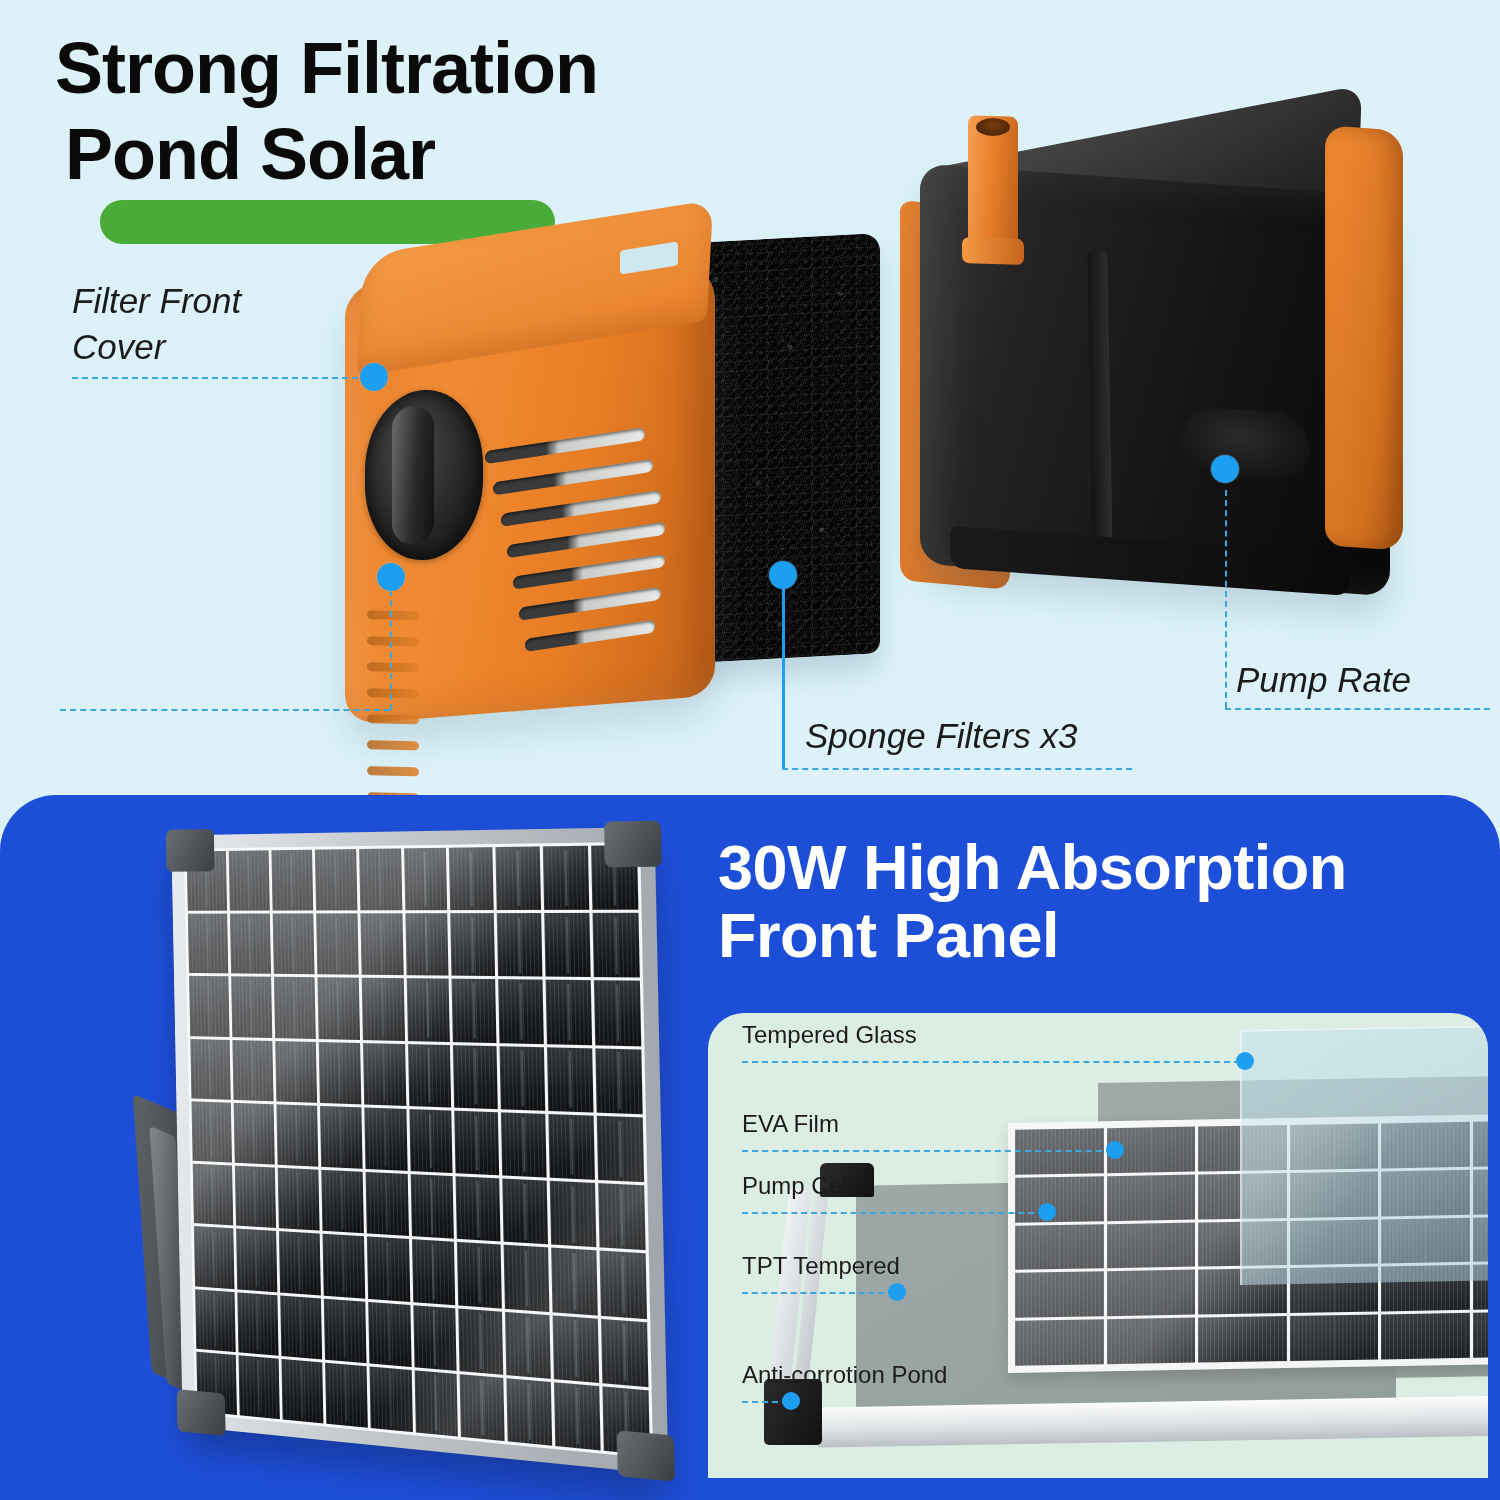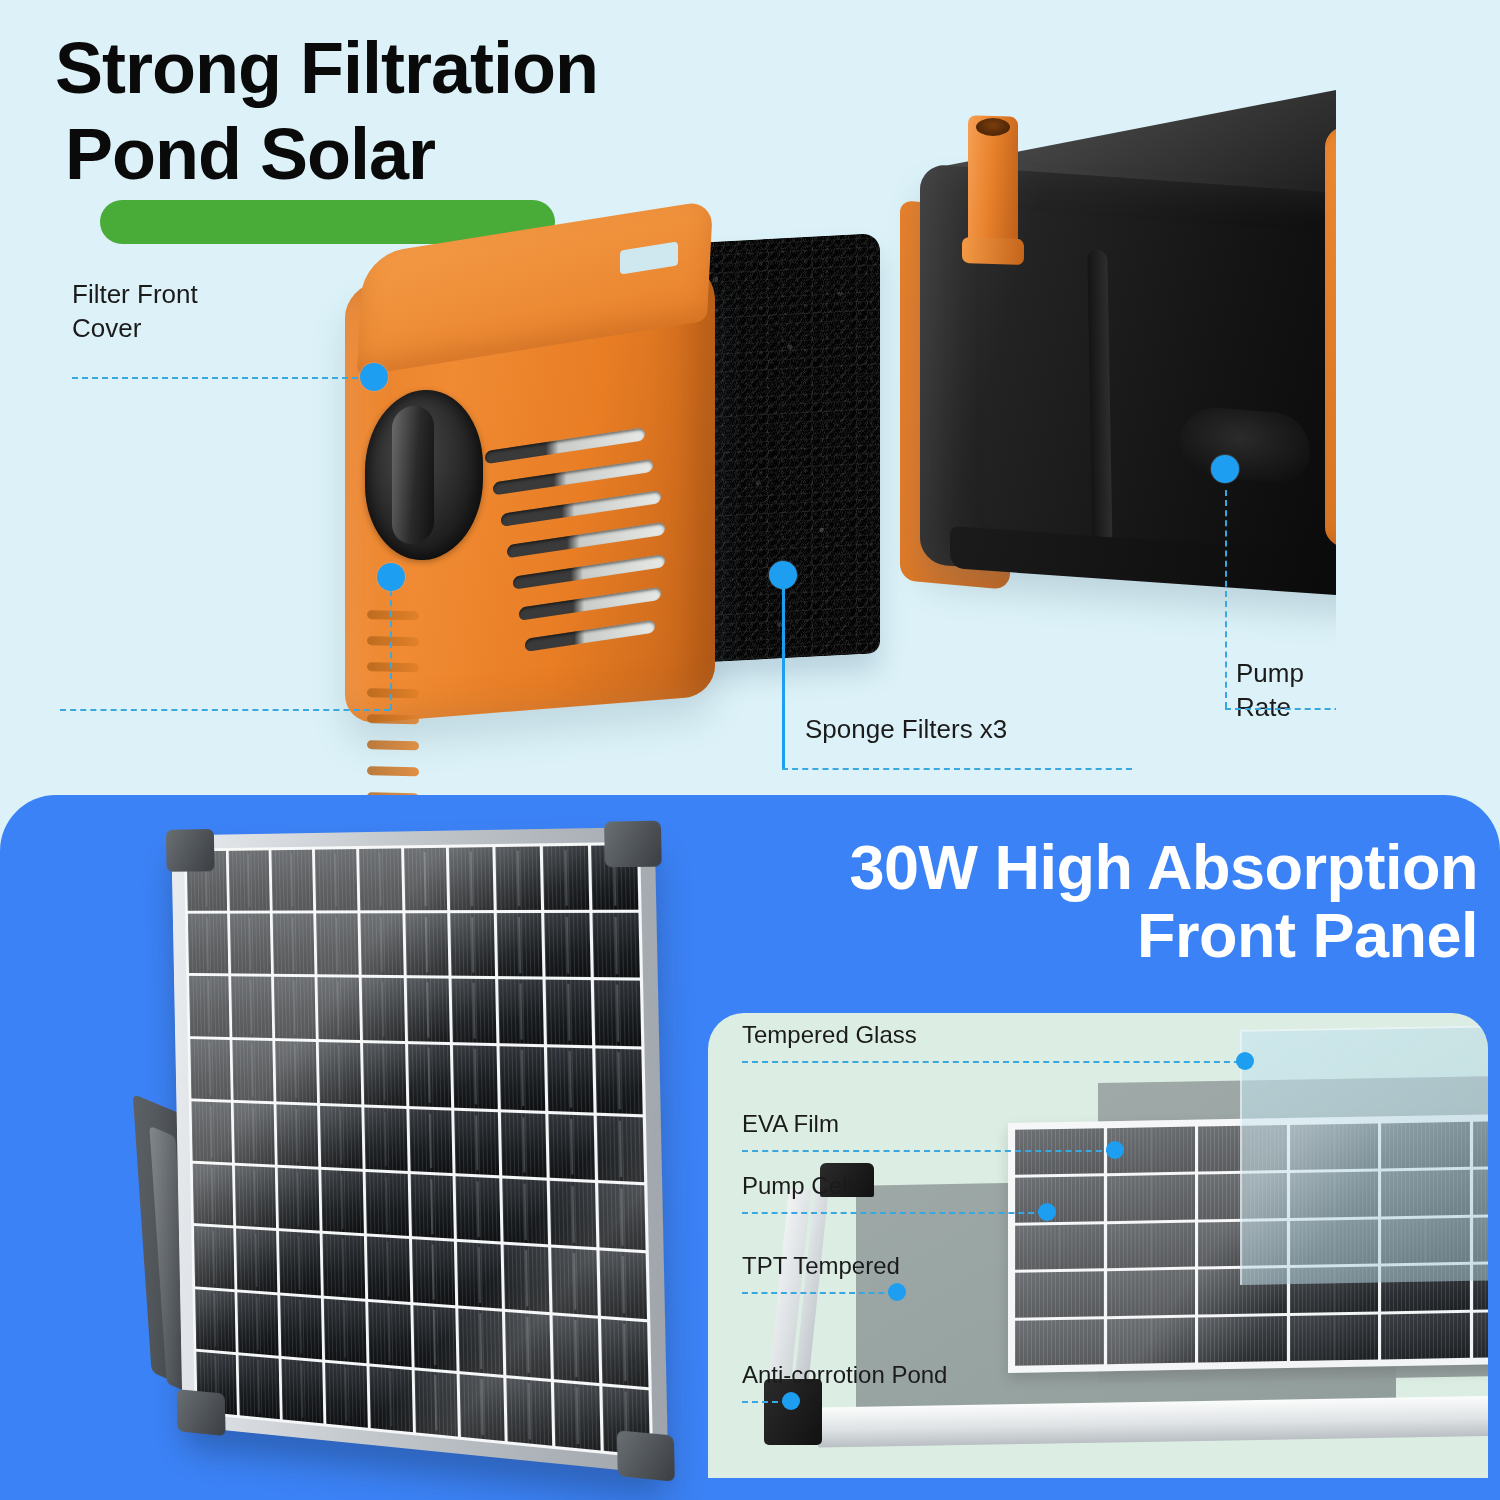--- a/index.html
+++ b/index.html
@@ -6,21 +6,21 @@
   html,body { width:1500px; height:1500px; }
   body {
     font-family:"Liberation Sans", sans-serif;
     background:#dcf2f8;
     position:relative;
     overflow:hidden;
   }
 
   
   #top-section {
-    position:absolute; left:0; top:0; width:1336px; height:800px;
+    position:absolute; left:0; top:0; width:1500px; height:800px;
     background:#dcf2f8;
     overflow:hidden;
   }
 
   #title-block { position:absolute; left:55px; top:32px; width:760px; }
   .title-line { position:relative; font-size:72px; font-weight:700; color:#0a0a0a;
                 letter-spacing:-1px; line-height:1.0; white-space:nowrap; }
   #title-line-1 { margin-bottom:14px; }
   #title-line-2 { display:inline-block; padding:0 10px; }
   #title-underline {
@@ -155,34 +155,33 @@
     background:radial-gradient(ellipse at 45% 40%,#2b2b2b,#0a0a0a);
     border-radius:40px 40px 36px 36px; transform:skewY(4deg);
   }
   #pump-foot {
     position:absolute; left:160px; top:430px; width:400px; height:42px;
     background:linear-gradient(100deg,#1b1b1b,#0a0a0a);
     border-radius:8px 10px 14px 14px; transform:skewY(4deg);
   }
 
   
-  .callout-label { position:absolute; font-size:26px; color:#1b1b1b; line-height:1.30; white-space:pre-line; }
+  .callout-label { position:absolute; font-size:35px; color:#1b1b1b; line-height:1.30; white-space:pre-line;font-style:italic; }
   .dash-h { position:absolute; height:0; border-top:2.5px dashed #3aa8e0; }
   .dash-v { position:absolute; width:0; border-left:2.5px dashed #3aa8e0; }
   .dot { position:absolute; width:28px; height:28px; border-radius:50%;
          background:#1e9ef0; box-shadow:0 0 0 1px rgba(255,255,255,.12); }
   .stem { position:absolute; width:0; border-left:3px solid #1e9ef0; }
 
   
   #green-section {
     position:absolute; left:0; top:795px; width:1500px; height:705px;
-    background:#3b82f6;
+    background:#1d4ed8;
     border-radius:56px 56px 0 0;
     overflow:hidden;
-    text-align:right;
   }
   #solar-heading {
     position:absolute; left:718px; top:38px; width:760px;
     font-size:63px; font-weight:700; color:#ffffff; line-height:1.08;
     letter-spacing:-.5px;
   }
 
   
   #panel-wrap { position:absolute; left:100px; top:28px; width:580px; height:655px; }
   #panel-kickstand {

